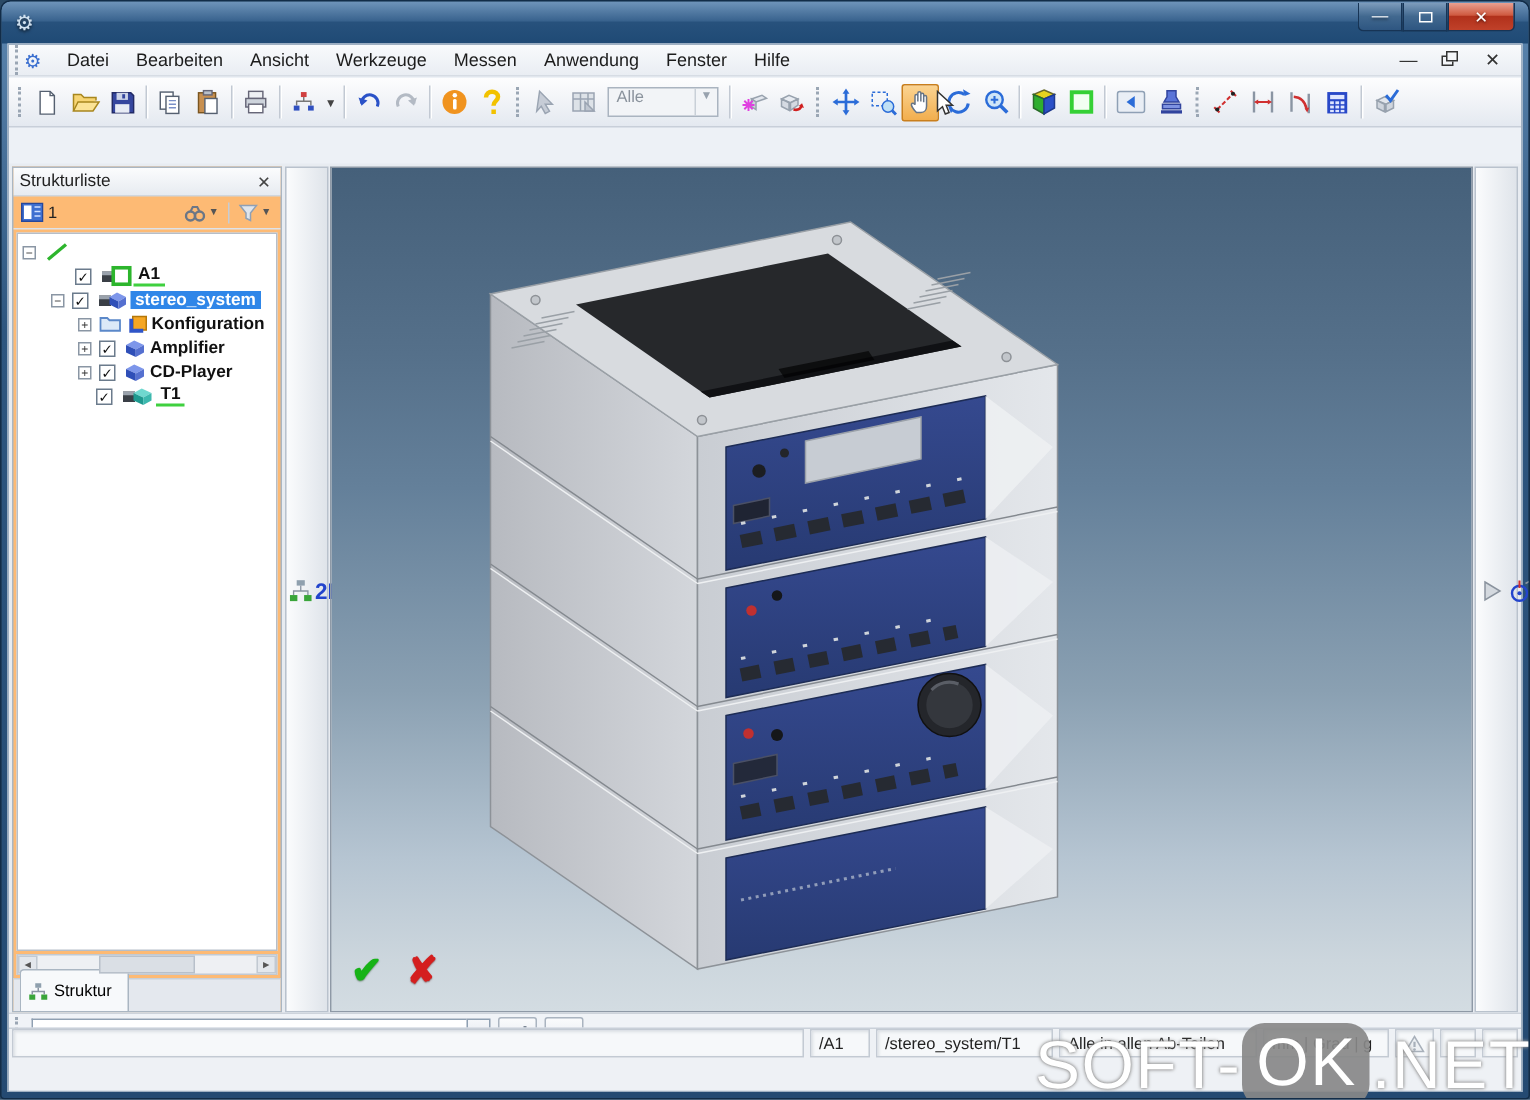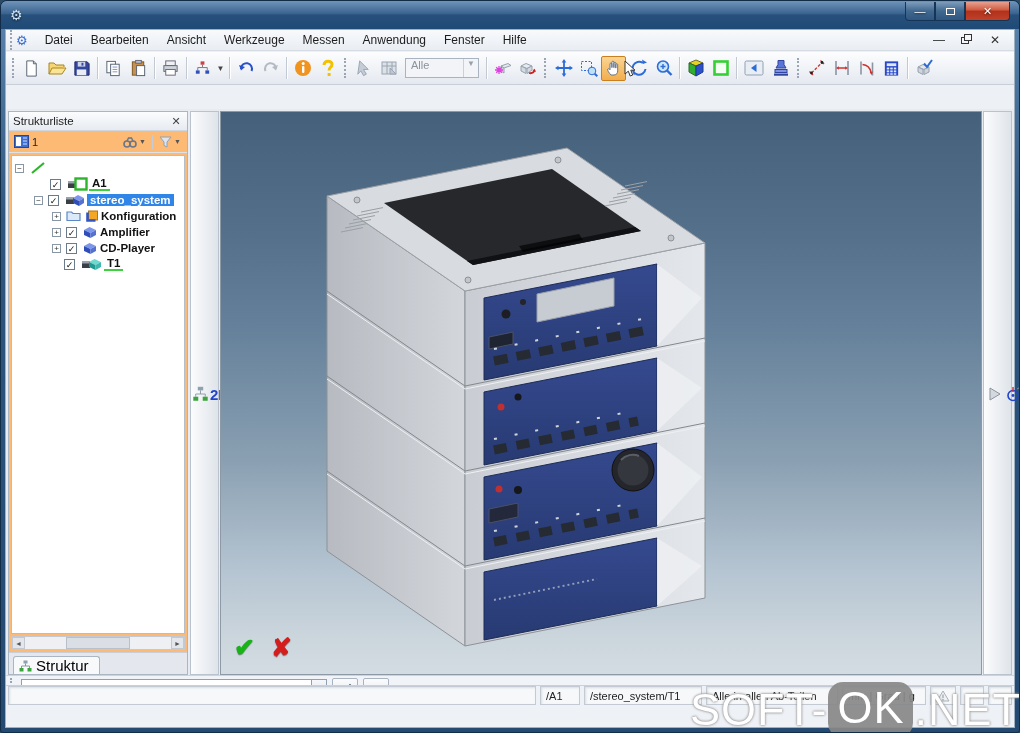--- a/index.html
+++ b/index.html
@@ -68,22 +68,22 @@
   .chk{width:11px;height:11px;border:1px solid #6b7staticgray;border:1px solid #6b7b8c;background:#fff;font-size:9px;line-height:10px;
     text-align:center;color:#111;flex:0 0 auto;}
   .lbl{padding:0 3px;font-weight:bold;}
   .lbl.u{font-weight:bold;border-bottom:2px solid #3fd03f;}
   .lbl.sel{background:#2f86e8;color:#fff;font-weight:bold;}
   .hsb{height:14px;margin:0 2px 2px 2px;background:#eef0f3;border:1px solid #c2c9d2;display:flex;align-items:center;}
   .hsb .ar{width:13px;height:12px;background:#e3e7ec;border:1px solid #c2c9d2;font-size:7px;color:#555;text-align:center;line-height:11px;}
   .hsb .tr{flex:1;position:relative;height:12px;}
   .hsb .th{position:absolute;left:28%;width:44%;top:0;height:12px;background:#dadfe5;border:1px solid #b8c0ca;}
   .tabrow{height:22px;background:#e4e8ee;border-top:1px solid #c8cfd8;display:flex;align-items:flex-end;padding-left:4px;}
-  .tab{height:18px;background:#f7f9fb;border:1px solid #aab6c2;border-bottom:none;border-radius:3px 3px 0 0;
-    font-size:15px;display:flex;align-items:center;gap:4px;padding:0 10px 0 5px;justify-content:center;}
+  .tab{height:28px;background:#f7f9fb;border:1px solid #aab6c2;border-bottom:none;border-radius:3px 3px 0 0;
+    font-size:11px;display:flex;align-items:center;gap:4px;padding:0 10px 0 5px;justify-content:center;}
   
   .vstrip{position:absolute;top:2px;bottom:0;width:29px;background:linear-gradient(90deg,#fbfcfd,#dfe4ea);
     border:1px solid #b9c2cd;display:flex;flex-direction:row;align-items:center;padding-top:2px;}
   .vstrip.left{left:184px;}
   .vstrip.right{right:2px;top:2px;}
   .vgrip{height:4px;width:16px;border-top:2px dotted #9aa6b4;margin:2px 0 3px;}
   .vb{width:24px;height:24px;display:flex;align-items:center;justify-content:center;margin:1px 0;border-radius:2px;}
   .lbl2d{font-size:15px;font-weight:bold;color:#2244cc;}
   .vsep{width:18px;border-top:1px solid #c4cbd4;margin:3px 0;}
   .vscroll{margin-top:auto;width:25px;height:13px;background:#e6eaef;border-top:1px solid #b9c2cd;font-size:7px;

